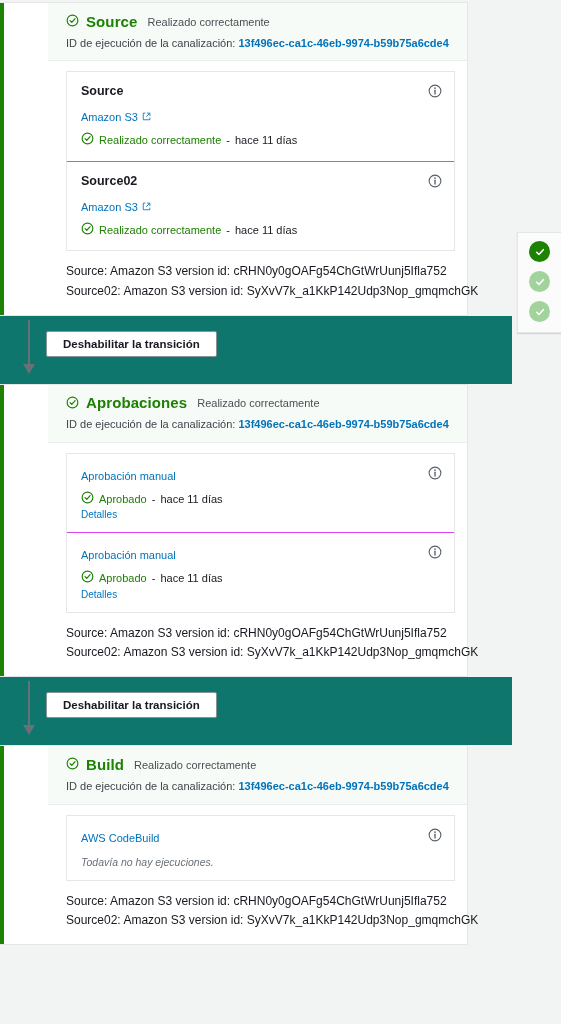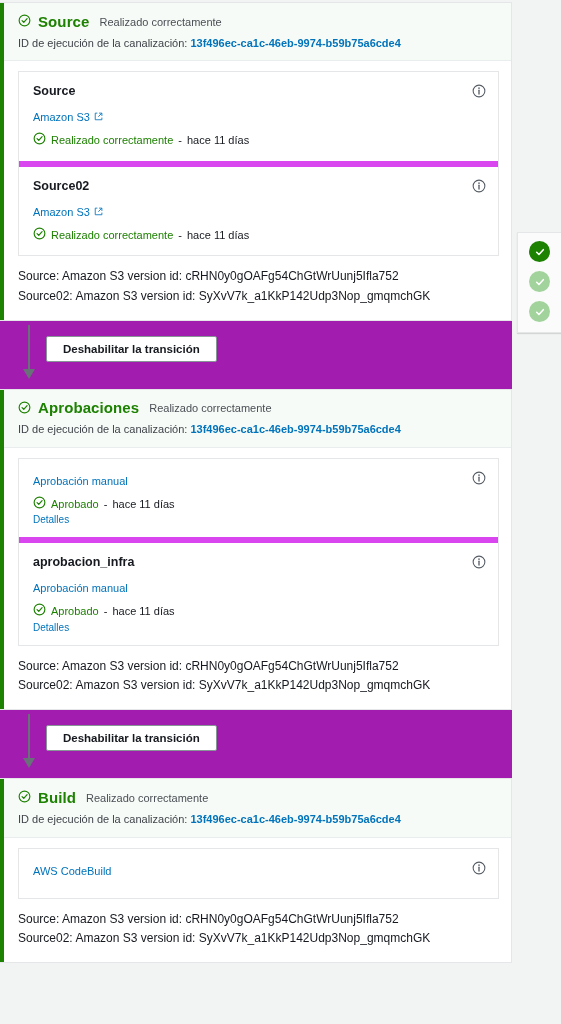--- a/index.html
+++ b/index.html
@@ -16,25 +16,26 @@
     position: relative;
     width: 561px;
     min-height: 1024px;
     background: #f2f3f3;
     overflow: hidden;
   }
 
   
   .stage {
     position: relative;
-    width: 512px;
+    width: 468px;
     margin: 0 16px 0 0;
     background: #ffffff;
     border: 1px solid #e4e6e8;
     border-left: none;
+    padding-left: 48px;
   }
   .stage-accent {
     position: absolute;
     left: 0; top: 0; bottom: 0;
     width: 4px;
     background: #1d8102;
   }
 
   .stage-head {
     background: #f7fbf7;
@@ -77,21 +78,21 @@
   }
   .action-card {
     border: 1px solid #e4e6e8;
     background: #fff;
   }
 
   .action {
     position: relative;
     padding: 12px 40px 12px 14px;
   }
-  .action + .action { border-top: 6px solid #d946ef; }
+  .action + .action { border-top: 1px solid #d946ef; }
 
   .action-name {
     font-size: 12.5px;
     font-weight: bold;
     color: #16191f;
     margin-bottom: 9px;
   }
   .action-provider {
     font-size: 11px;
     color: #0073bb;
@@ -150,21 +151,21 @@
     color: #16191f;
     line-height: 1.65;
     white-space: nowrap;
   }
 
   
   .transition {
     position: relative;
     height: 68px;
     width: 512px;
-    background: #a21caf;
+    background: #0f766e;
   }
   .arrow-wrap {
     position: absolute;
     left: 22px;
     top: 4px;
     width: 14px;
     height: 58px;
   }
   .arrow-line {
     position: absolute;
@@ -321,21 +322,21 @@
   <path d="M5 8.2 L7.1 10.3 L11.2 5.8" fill="none" stroke="#1d8102" stroke-width="1.5" stroke-linecap="round" stroke-linejoin="round"></path>
 </svg></span>
                 <span class="status-text status-success">Aprobado</span>
                 <span class="dash">-</span>
                 <span class="status-time">hace 11 días</span>
               </div><span class="details-link">Detalles</span><span class="info-btn"><svg viewBox="0 0 16 16" width="14" height="14" aria-hidden="true">
   <circle cx="8" cy="8" r="6.7" fill="none" stroke="#545b64" stroke-width="1.2"></circle>
   <circle cx="8" cy="4.8" r="0.95" fill="#545b64"></circle>
   <path d="M8 7.1 V11.4" stroke="#545b64" stroke-width="1.5" stroke-linecap="round"></path>
 </svg></span></div>
-            <div class="action"><div class="action-name">aprobacion_infra</div><div class="action-provider plain">
+            <div class="action"><div class="action-provider plain">
                 <span>Aprobación manual</span>
               </div><div class="status-line">
                 <span><svg viewBox="0 0 16 16" width="13" height="13" aria-hidden="true">
   <circle cx="8" cy="8" r="6.6" fill="none" stroke="#1d8102" stroke-width="1.4"></circle>
   <path d="M5 8.2 L7.1 10.3 L11.2 5.8" fill="none" stroke="#1d8102" stroke-width="1.5" stroke-linecap="round" stroke-linejoin="round"></path>
 </svg></span>
                 <span class="status-text status-success">Aprobado</span>
                 <span class="dash">-</span>
                 <span class="status-time">hace 11 días</span>
               </div><span class="details-link">Detalles</span><span class="info-btn"><svg viewBox="0 0 16 16" width="14" height="14" aria-hidden="true">
@@ -367,21 +368,21 @@
 </svg></span>
             <span class="stage-name">Build</span>
             <span class="stage-state">Realizado correctamente</span>
           </div>
           <div class="stage-exec"><span>ID de ejecución de la canalización:</span> <span class="exec-id">13f496ec-ca1c-46eb-9974-b59b75a6cde4</span></div>
         </div>
         <div class="actions">
           <div class="action-card">
             <div class="action"><div class="action-provider plain">
                 <span>AWS CodeBuild</span>
-              </div><span class="info-btn"><svg viewBox="0 0 16 16" width="14" height="14" aria-hidden="true">
+              </div><div class="noexec-note">Todavía no hay ejecuciones.</div><span class="info-btn"><svg viewBox="0 0 16 16" width="14" height="14" aria-hidden="true">
   <circle cx="8" cy="8" r="6.7" fill="none" stroke="#545b64" stroke-width="1.2"></circle>
   <circle cx="8" cy="4.8" r="0.95" fill="#545b64"></circle>
   <path d="M8 7.1 V11.4" stroke="#545b64" stroke-width="1.5" stroke-linecap="round"></path>
 </svg></span></div>
           </div>
         </div>
         <div class="stage-foot">
           <div class="foot-line">Source: Amazon S3 version id: cRHN0y0gOAFg54ChGtWrUunj5Ifla752</div>
           <div class="foot-line">Source02: Amazon S3 version id: SyXvV7k_a1KkP142Udp3Nop_gmqmchGK</div>
         </div>

